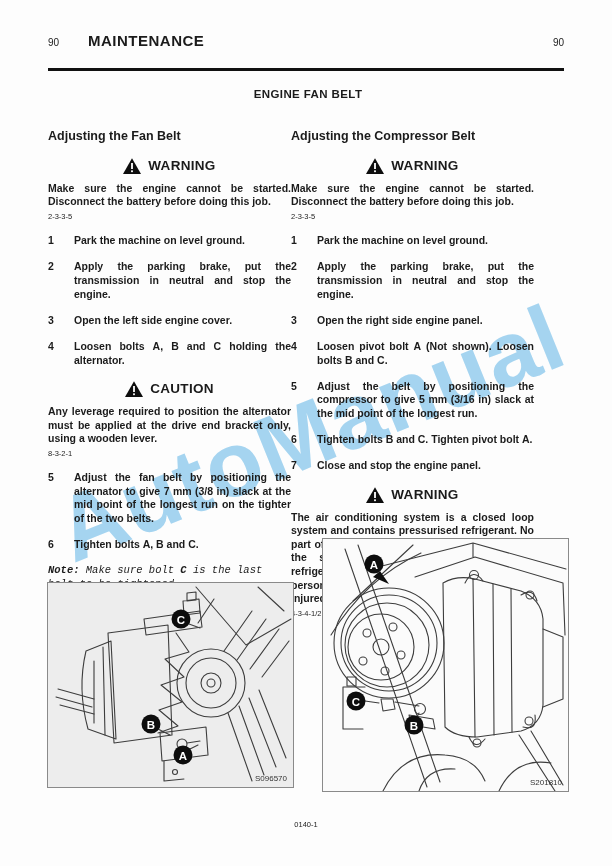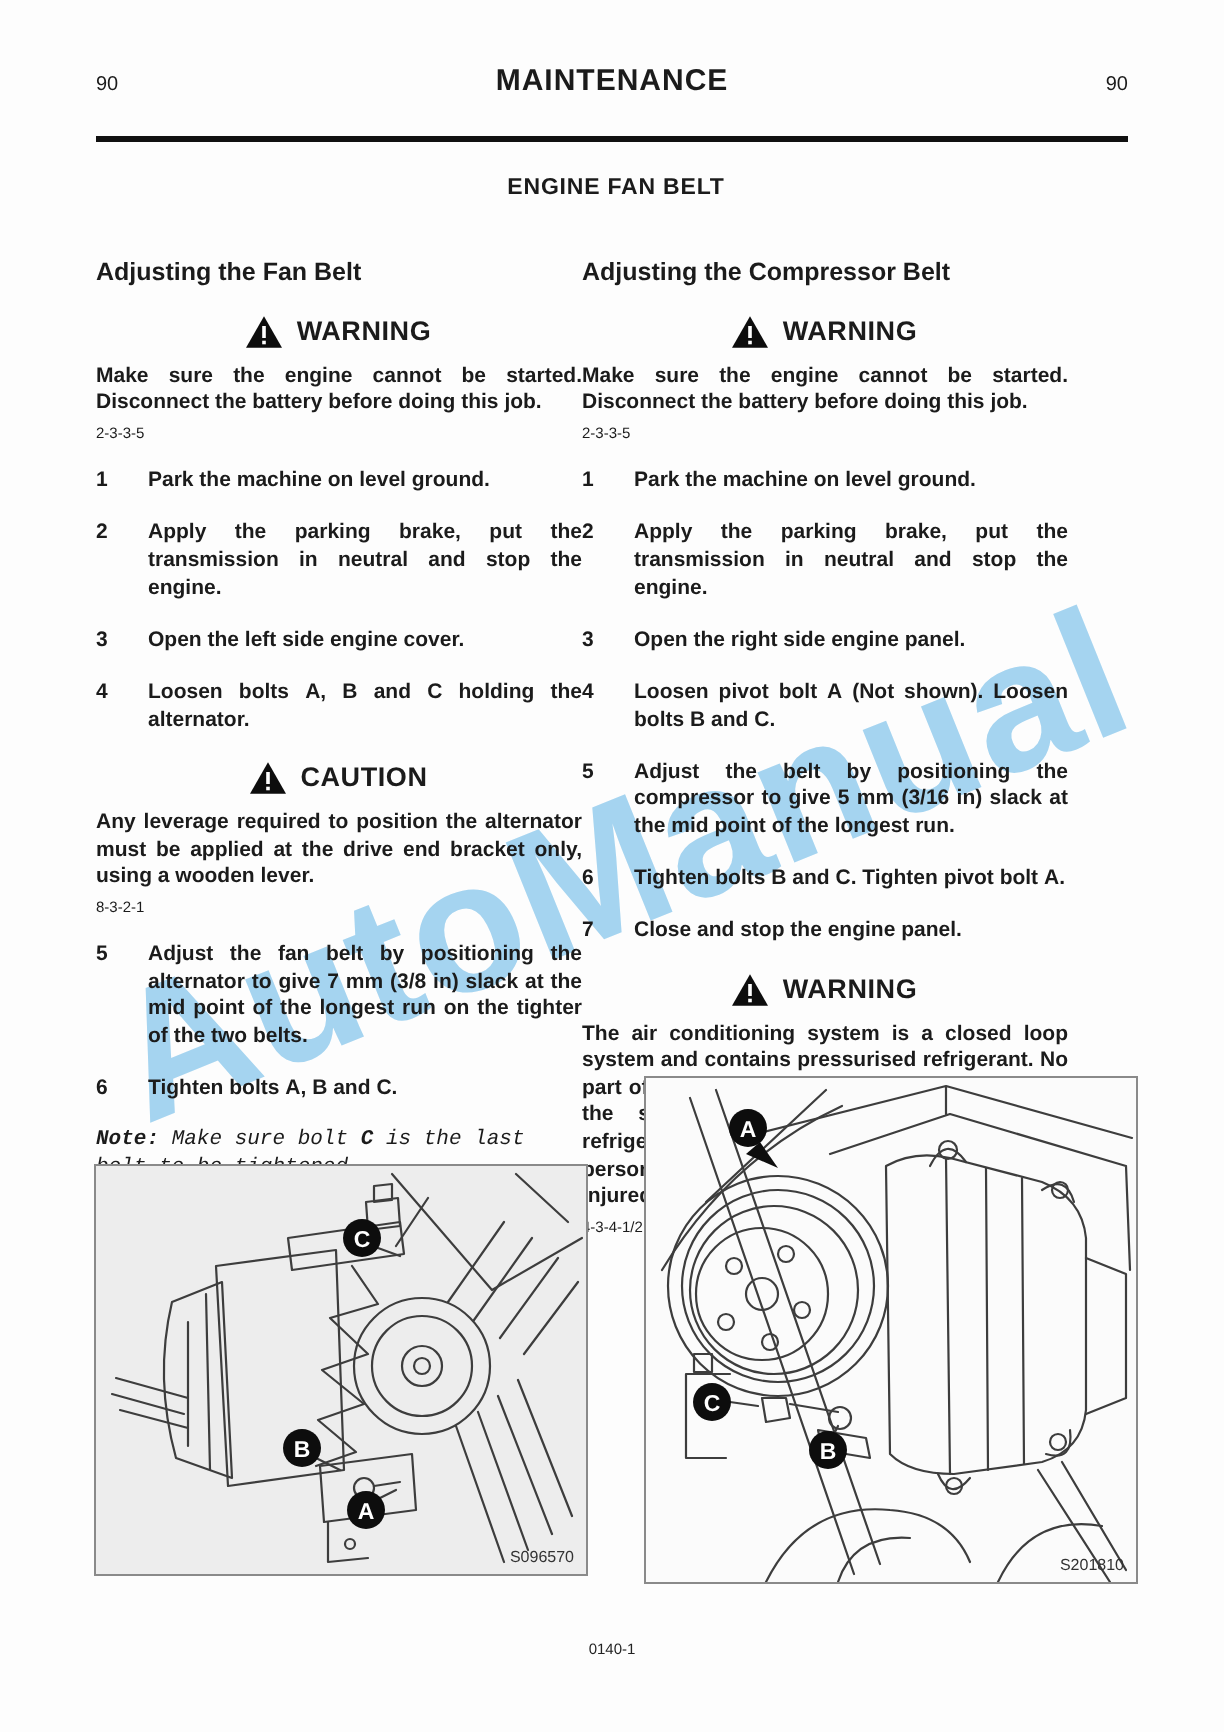--- a/index.html
+++ b/index.html
@@ -15,21 +15,21 @@
     display:flex;align-items:center;justify-content:center;
     transform:rotate(-22deg);
     font-size:92px;font-weight:bold;letter-spacing:1px;
     color:#a5d4f0;z-index:1;white-space:nowrap;
   }
   .content{position:absolute;inset:0;z-index:2;}
   
   .header{position:absolute;top:32px;left:48px;right:48px;display:flex;align-items:baseline;}
   .pageno{font-size:10px;width:40px;}
   .pageno.r{text-align:right;}
-  .htitle{flex:1;text-align:center;font-size:15px;font-weight:bold;letter-spacing:.5px;}
+  .htitle{flex:1;font-size:15px;font-weight:bold;letter-spacing:.5px;}
   .rule{position:absolute;top:68px;left:48px;right:48px;height:2.5px;background:#111;}
   .section-title{position:absolute;top:88px;left:4px;right:0;text-align:center;font-size:11.5px;font-weight:bold;letter-spacing:.4px;}
   
   .columns{position:absolute;top:128px;left:48px;width:516px;display:flex;}
   .col{width:243px;font-size:10.5px;line-height:1.3;}
   .col h2{font-size:12.5px;font-weight:bold;margin:0 0 2px 0;}
   .warn-head{display:flex;align-items:center;justify-content:center;gap:7px;margin:13px 0 7px 0;font-size:13.5px;font-weight:bold;letter-spacing:.3px;}
   .warn-head svg{width:18px;height:16px;display:block;}
   .bold-par{font-weight:bold;text-align:justify;margin:0;}
   .safety-code{font-size:7.5px;font-weight:normal;margin-top:3px;}

